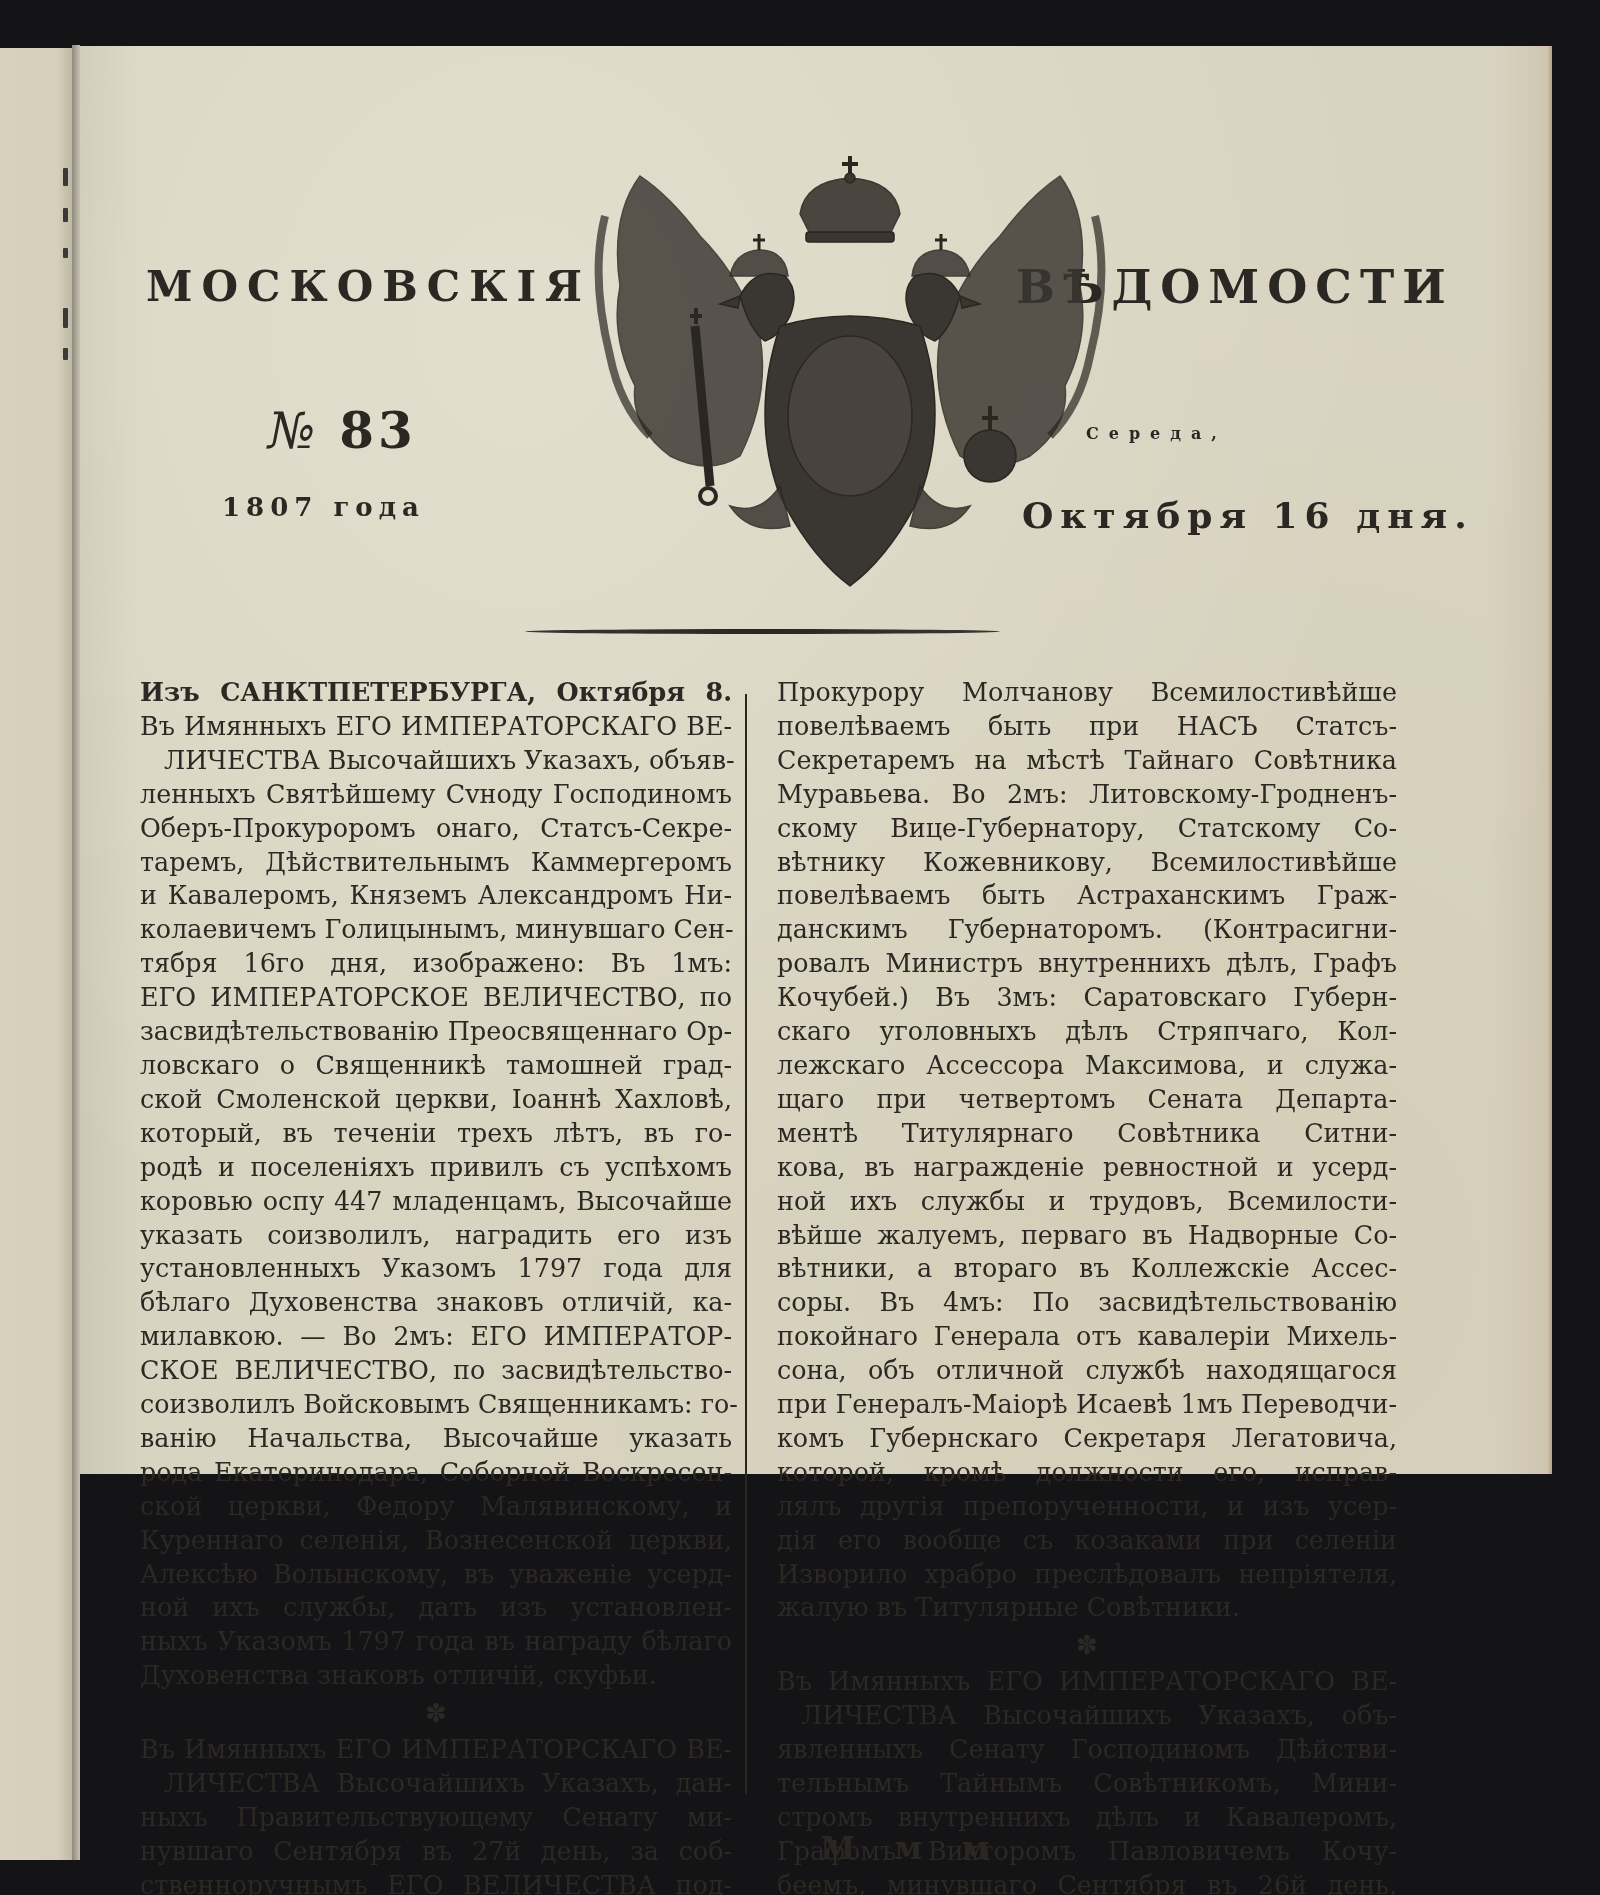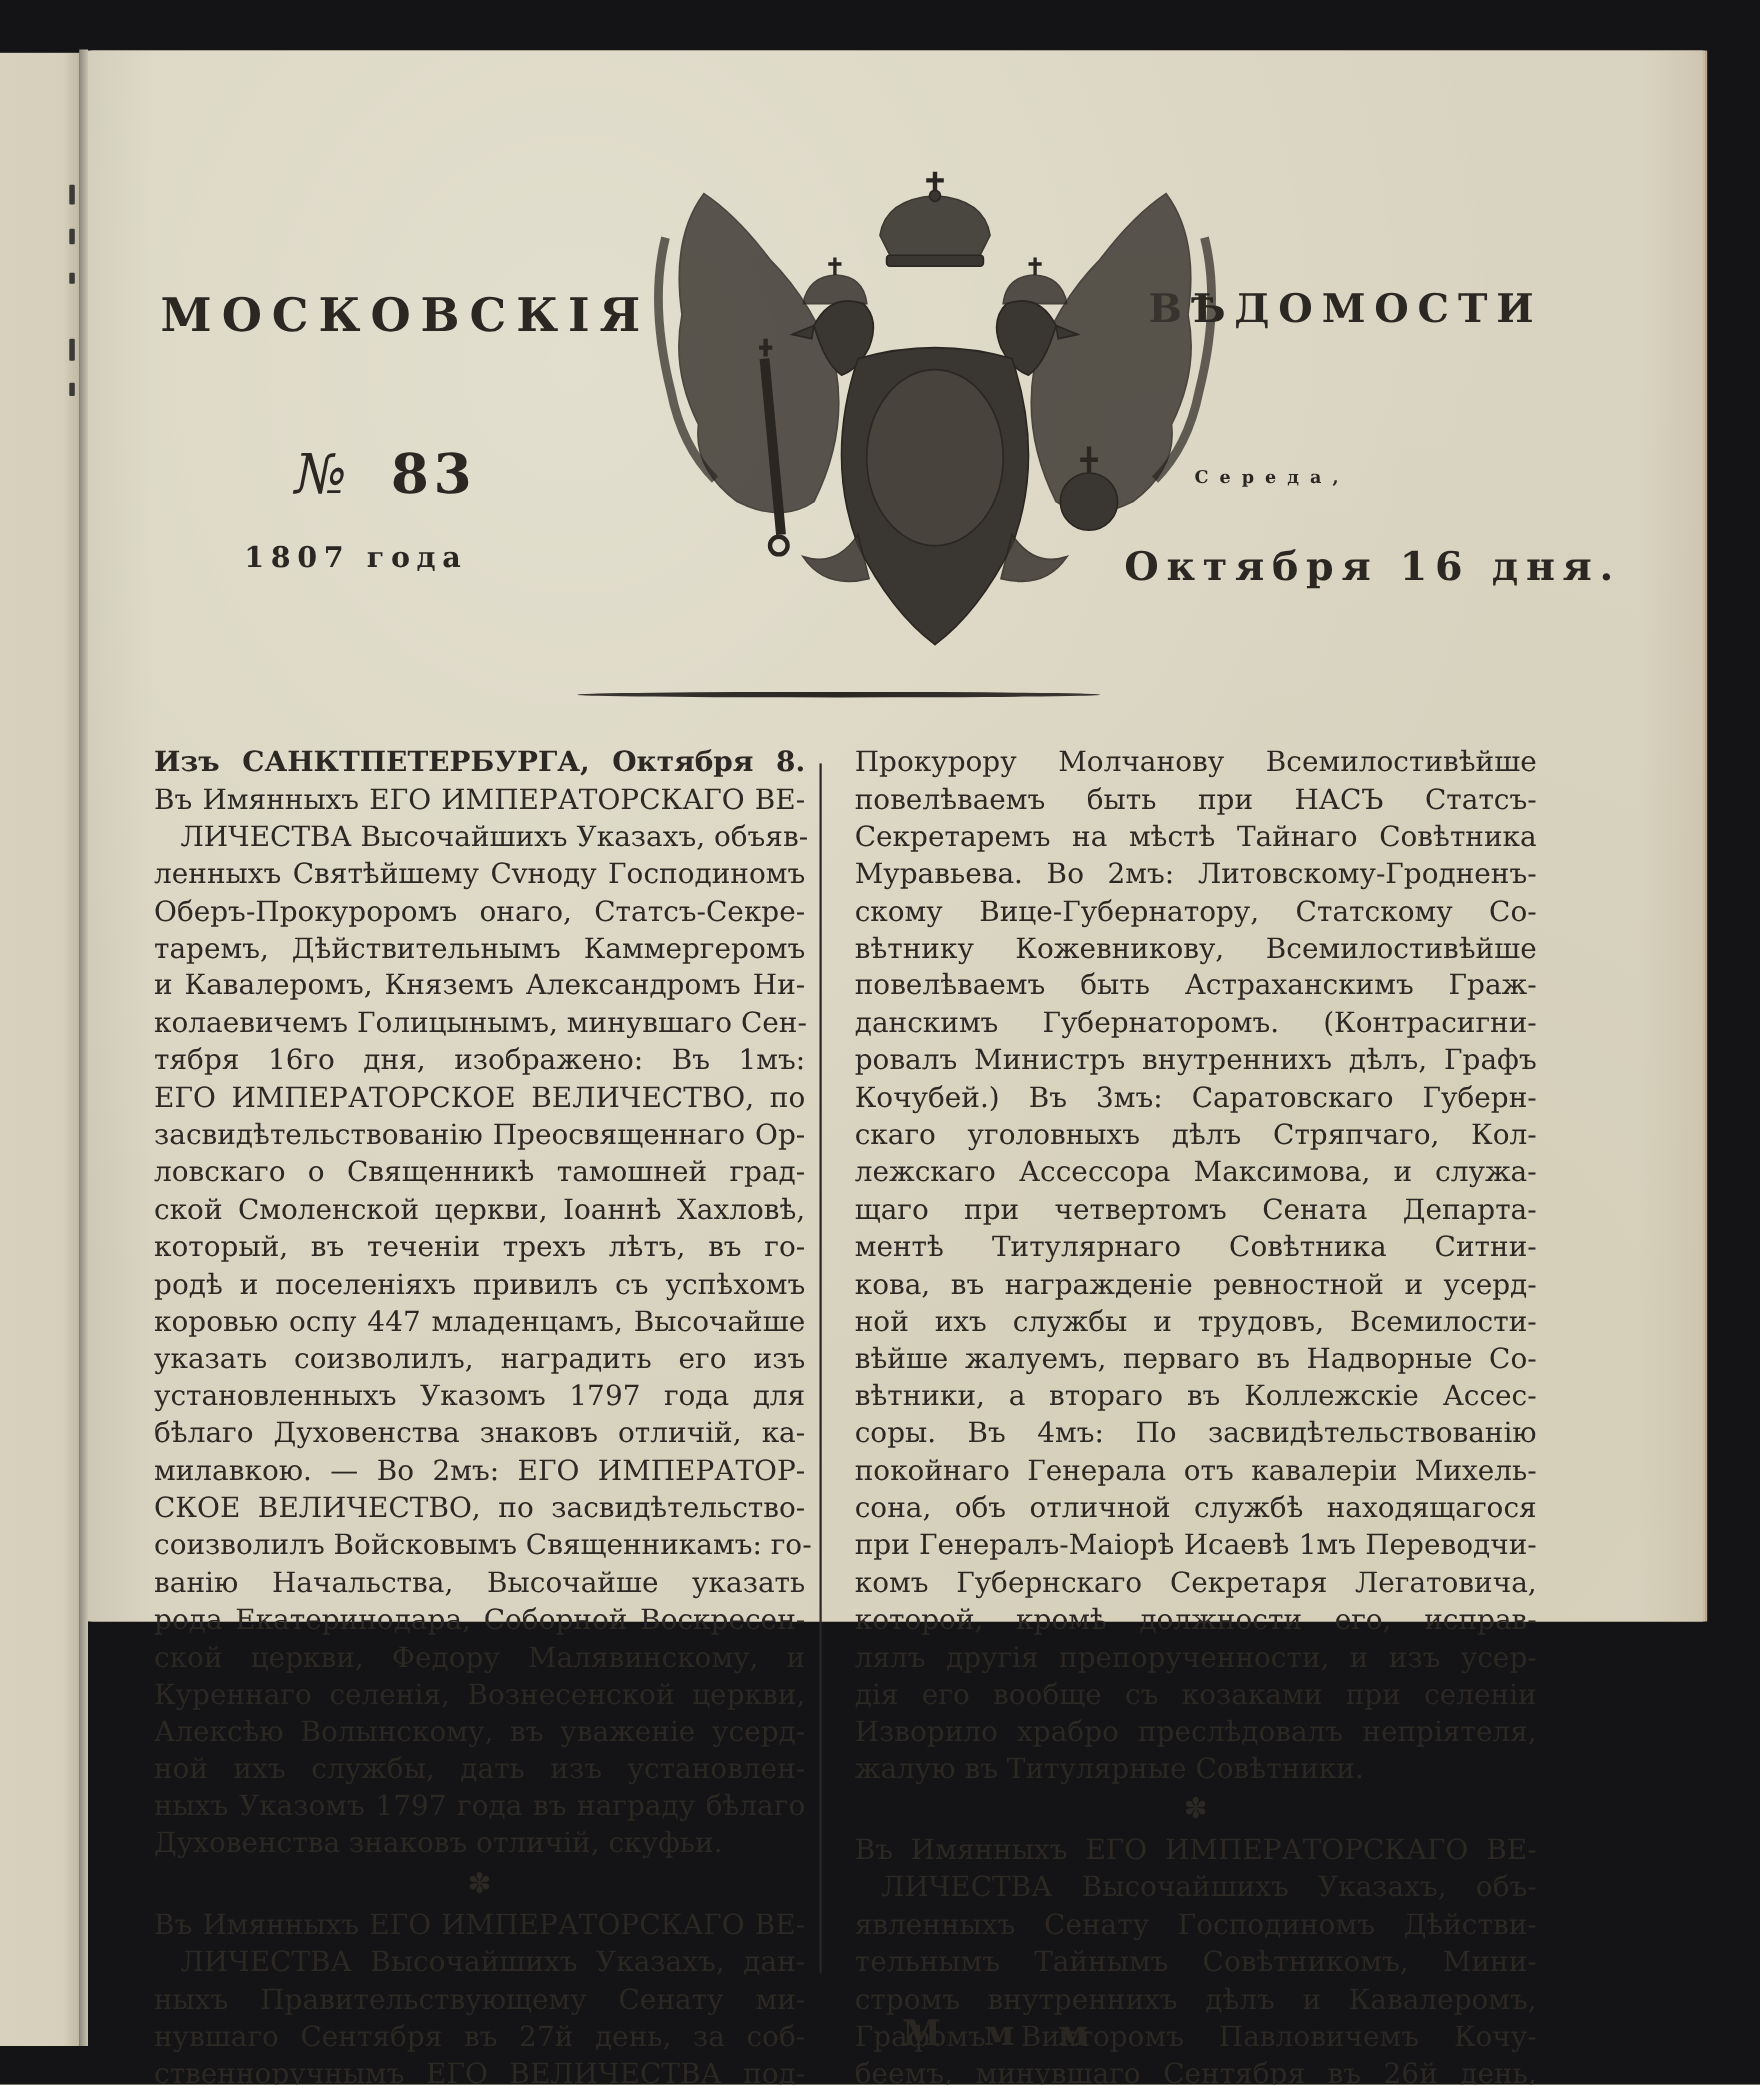--- a/index.html
+++ b/index.html
@@ -28,23 +28,23 @@
       radial-gradient(ellipse at 30% 20%, rgba(255,255,245,.25), transparent 60%),
       radial-gradient(ellipse at 80% 85%, rgba(200,190,160,.25), transparent 55%),
       linear-gradient(90deg, rgba(120,115,100,.12) 0%, transparent 4%, transparent 96%, rgba(150,120,90,.15) 100%);
     box-shadow: 2px 0 0 #c9b9a3, 4px 0 0 #b9a78f;
   }
   .masthead-left, .masthead-right {
     position:absolute; font-family:"DejaVu Serif", serif; font-weight:bold;
     letter-spacing:10px; color:#2b2824;
   }
   .title-left { left:66px; top:216px; font-size:42px; letter-spacing:9px; }
-  .title-right { left:964px; top:214px; font-size:36px; letter-spacing:8px; }
+  .title-right { left:936px; top:214px; font-size:46px; letter-spacing:8px; }
   .issue-no { left:188px; top:355px; font-size:50px; font-style:italic; letter-spacing:4px; font-weight:normal; }
-  .issue-no .num { font-style:normal; font-weight:bold; margin-left:36px; }
+  .issue-no .num { font-style:normal; font-weight:bold; margin-left:20px; }
   .year { left:142px; top:446px; font-size:26px; letter-spacing:6px; font-weight:bold; }
   .weekday { left:1006px; top:378px; font-size:16px; letter-spacing:10px; }
   .date { left:942px; top:448px; font-size:36px; letter-spacing:7px; }
   .eagle {
     position:absolute; left:510px; top:110px; width:520px; height:440px;
   }
   .rule {
     position:absolute; left:445px; top:583px; width:475px; height:5px;
     background:linear-gradient(90deg,#3a3632 0%, #2a2622 50%, #3a3632 100%);
     border-radius:50%;

